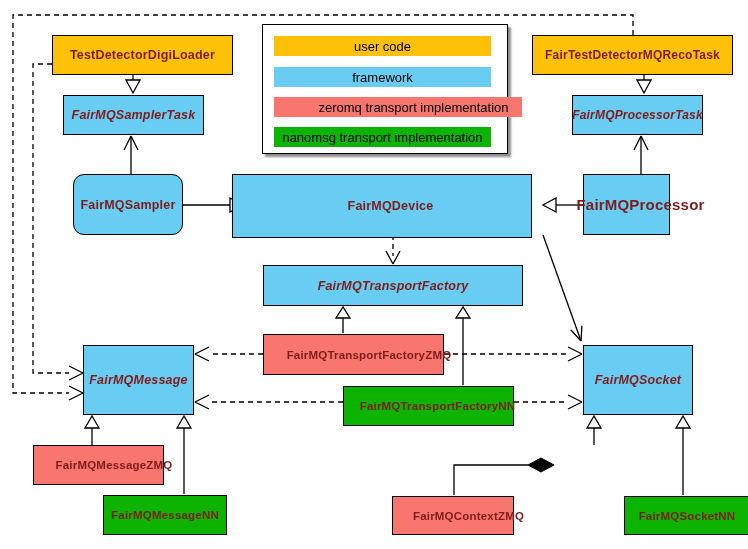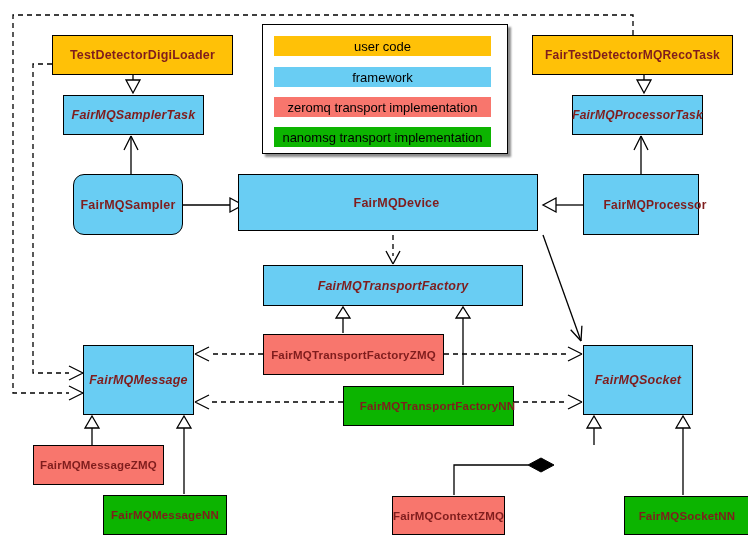--- a/index.html
+++ b/index.html
@@ -7,21 +7,21 @@
     position:relative;width:748px;height:549px;background:#fff;overflow:hidden;
     font-family:"Liberation Sans",sans-serif;
   }
   .node{
     position:absolute;box-sizing:border-box;border:1.5px solid #000;
     display:flex;align-items:center;justify-content:center;text-align:center;
     font-weight:bold;font-size:12.5px;color:#7f1d1d;letter-spacing:0.2px;white-space:nowrap;
   }
   .user{background:#FFC107;}
   .framework{background:#69CDF3;}
-  .zmq{background:#F8766D;}
+  .zmq{background:#F8766D;padding-left:31px;}
   .nn{background:#0CB400;}
   .abstract{font-style:italic;}
   #legend{
     position:absolute;left:262px;top:24px;width:244px;height:128px;
     background:#fff;border:1.5px solid #000;box-shadow:3px 3px 2px rgba(0,0,0,0.45);
   }
   .legend-item{
     position:absolute;left:11px;width:217px;height:20px;
     display:flex;align-items:center;justify-content:center;
     font-size:13px;color:#000;white-space:nowrap;
@@ -164,36 +164,36 @@
   <div class="node user" style="left:52px;top:35px;width:181px;height:40px;">TestDetectorDigiLoader</div>
 
   <div class="node user" style="left:532px;top:35px;width:201px;height:40px;font-size:12px;">FairTestDetectorMQRecoTask</div>
 
   <div class="node framework abstract" style="left:63px;top:95px;width:141px;height:40px;">FairMQSamplerTask</div>
 
   <div class="node framework abstract" style="left:572px;top:95px;width:131px;height:40px;font-size:12px;">FairMQProcessorTask</div>
 
   <div class="node framework" style="left:73px;top:174px;width:110px;height:61px;border-radius:11px;">FairMQSampler</div>
 
-  <div class="node framework" style="left:238px;top:174px;width:300px;height:57px;padding-left:17px;">FairMQDevice</div>
+  <div class="node framework" style="left:232px;top:174px;width:300px;height:64px;padding-left:17px;">FairMQDevice</div>
 
-  <div class="node framework" style="left:583px;top:174px;width:116px;height:61px;font-size:12px;padding-left:28px;">FairMQProcessor</div>
+  <div class="node framework" style="left:583px;top:174px;width:87px;height:61px;font-size:15px;padding-left:28px;">FairMQProcessor</div>
 
   <div class="node framework abstract" style="left:263px;top:265px;width:260px;height:41px;">FairMQTransportFactory</div>
 
   <div class="node zmq" style="left:263px;top:334px;width:181px;height:41px;font-size:11.5px;">FairMQTransportFactoryZMQ</div>
 
   <div class="node nn" style="left:343px;top:386px;width:171px;height:40px;font-size:11.5px;padding-left:18px;">FairMQTransportFactoryNN</div>
 
   <div class="node framework abstract" style="left:83px;top:345px;width:111px;height:70px;">FairMQMessage</div>
 
   <div class="node framework abstract" style="left:583px;top:345px;width:110px;height:70px;">FairMQSocket</div>
 
   <div class="node zmq" style="left:33px;top:445px;width:131px;height:40px;font-size:11.5px;">FairMQMessageZMQ</div>
 
   <div class="node nn" style="left:103px;top:495px;width:124px;height:40px;font-size:11.5px;">FairMQMessageNN</div>
 
 
-  <div class="node zmq" style="left:392px;top:496px;width:113px;height:39px;font-size:11.5px;">FairMQContextZMQ</div>
+  <div class="node zmq" style="left:392px;top:496px;width:122px;height:39px;font-size:11.5px;">FairMQContextZMQ</div>
 
   <div class="node nn" style="left:602px;top:496px;width:126px;height:39px;font-size:11.5px;margin-left:22px;">FairMQSocketNN</div>
 
 </div>
 
 </body></html>

